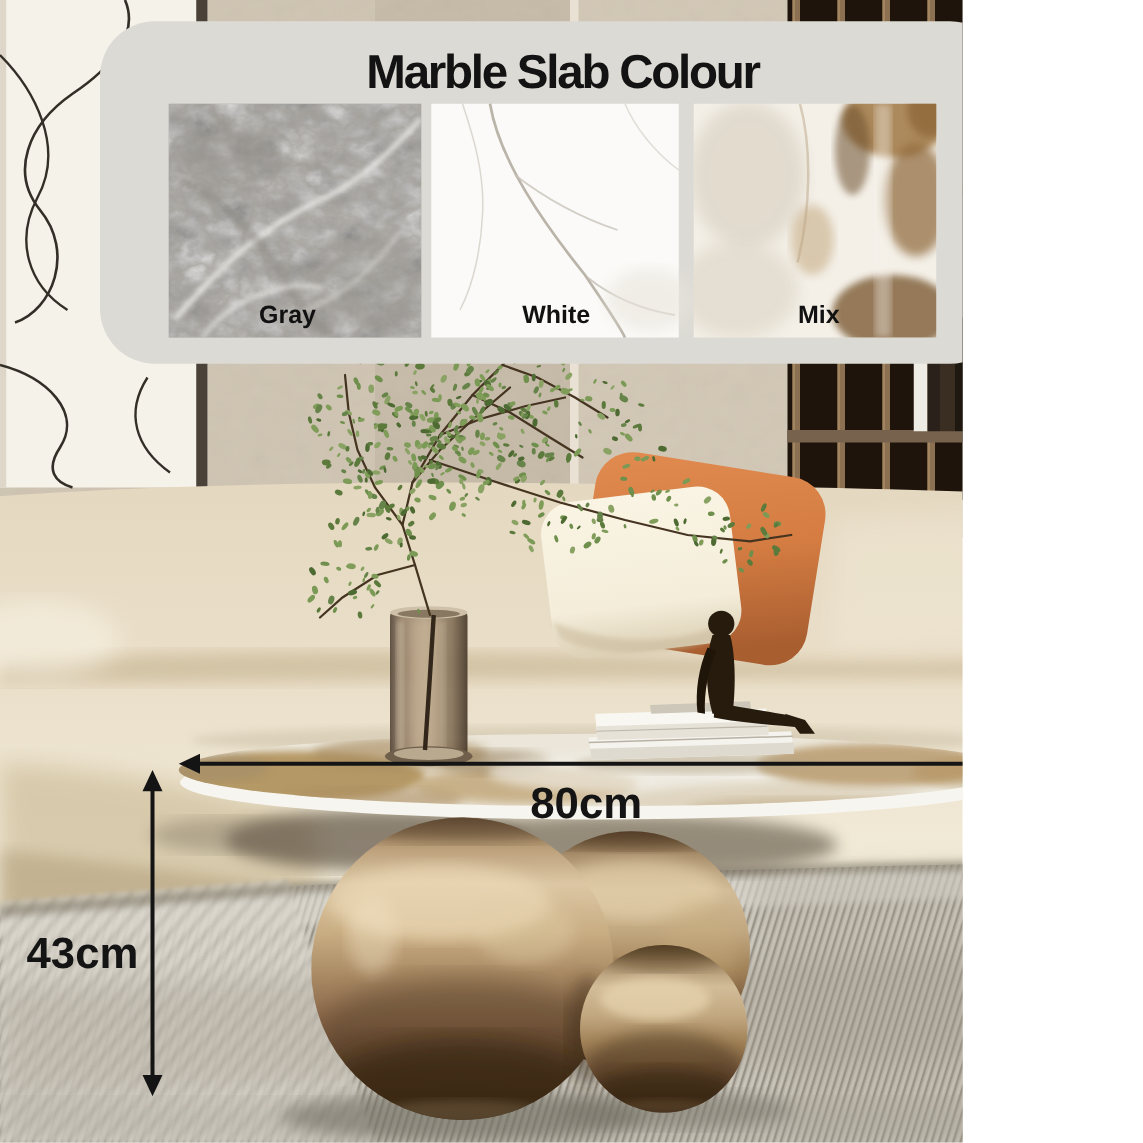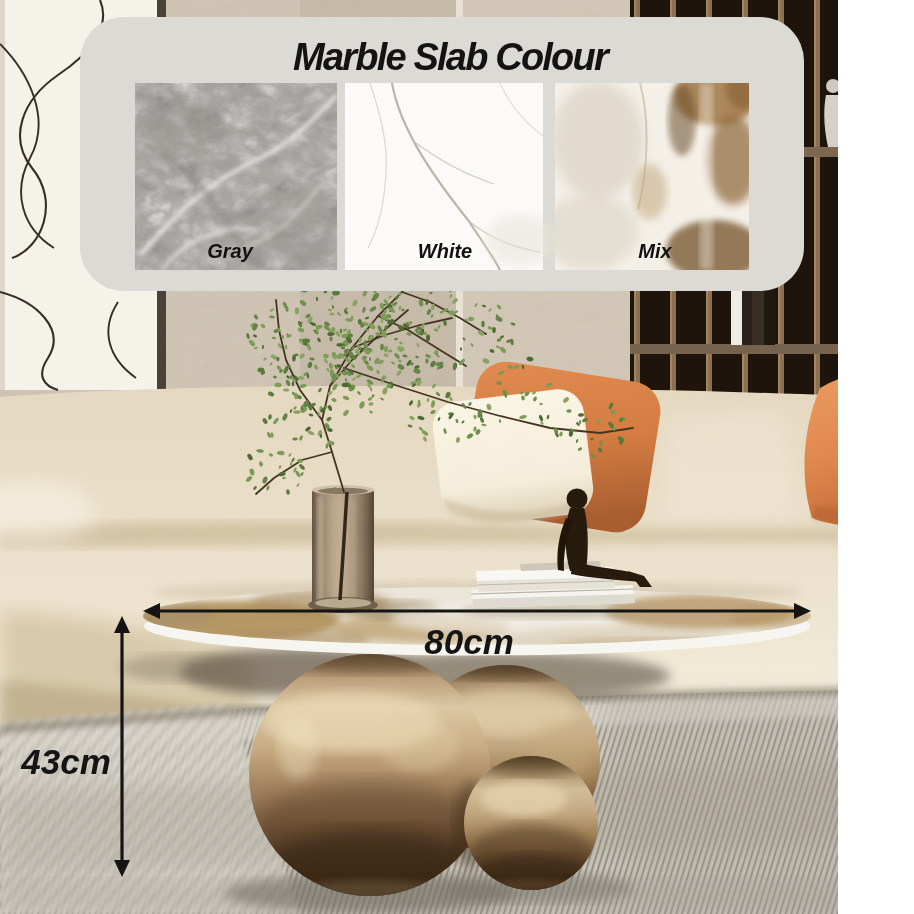--- a/index.html
+++ b/index.html
@@ -1,17 +1,17 @@
 <!DOCTYPE html>
 <html><head>
 <meta charset="utf-8">
 <style>
   html,body { margin:0; padding:0; background:#ffffff; }
-  #scene { position:relative; width:838px; height:914px; overflow:hidden;
-           font-family:"Liberation Sans", sans-serif;font-style:italic; }
+  #scene { position:relative; width:770px; height:914px; overflow:hidden;
+           font-family:"Liberation Sans", sans-serif; }
   svg { display:block; }
 </style>
 </head>
 <body>
 <div id="scene">
 <svg width="914" height="914" viewBox="0 0 914 914" xmlns="http://www.w3.org/2000/svg">
 <defs>
   <linearGradient id="sofaGrad" x1="0" y1="0" x2="0" y2="1">
     <stop offset="0" stop-color="#e4d8c0"></stop>
     <stop offset="0.3" stop-color="#eadfc9"></stop>

